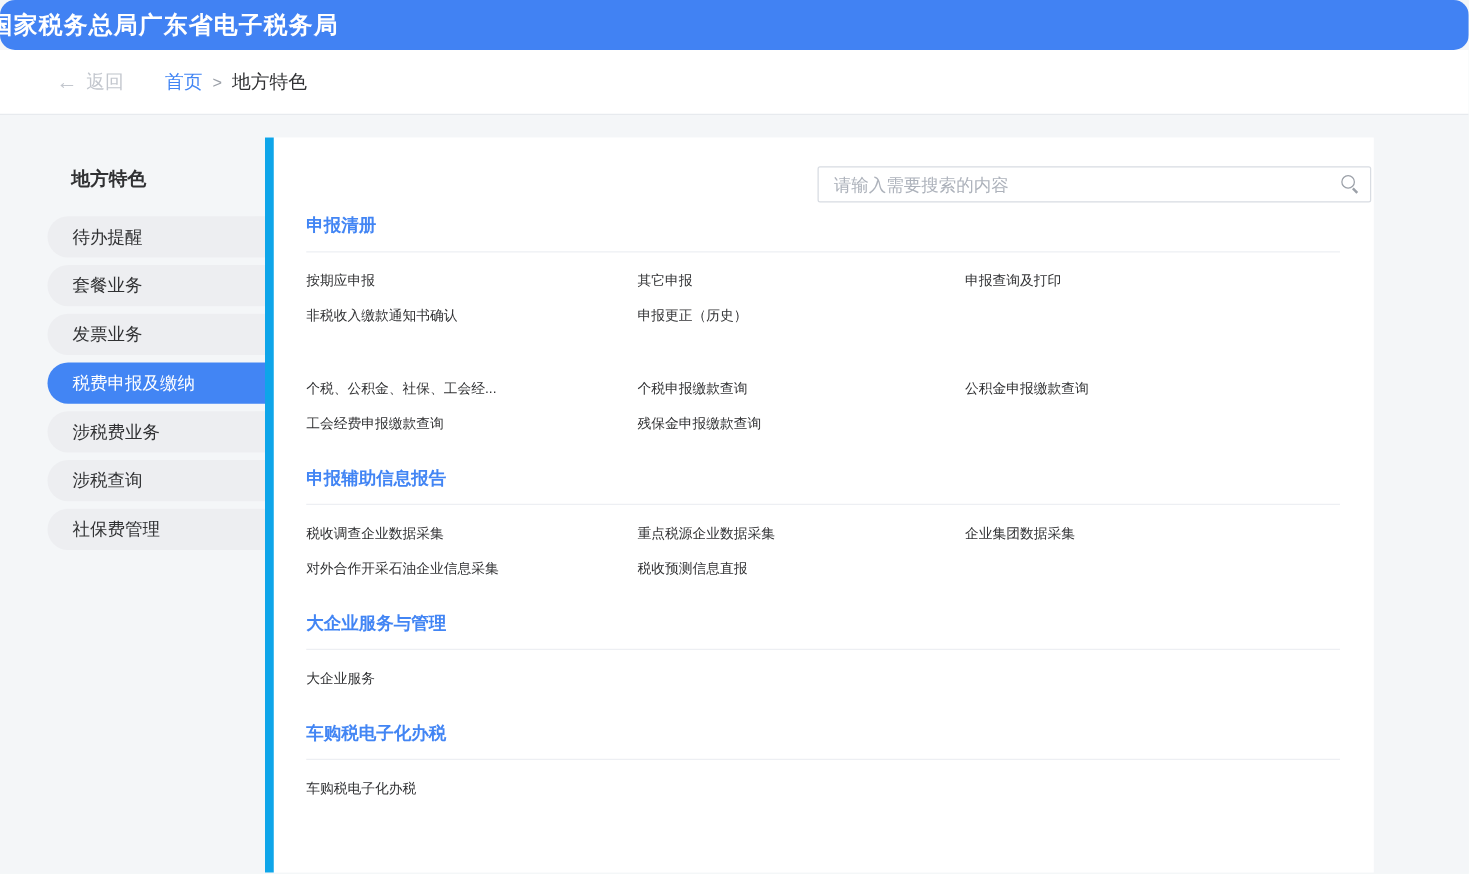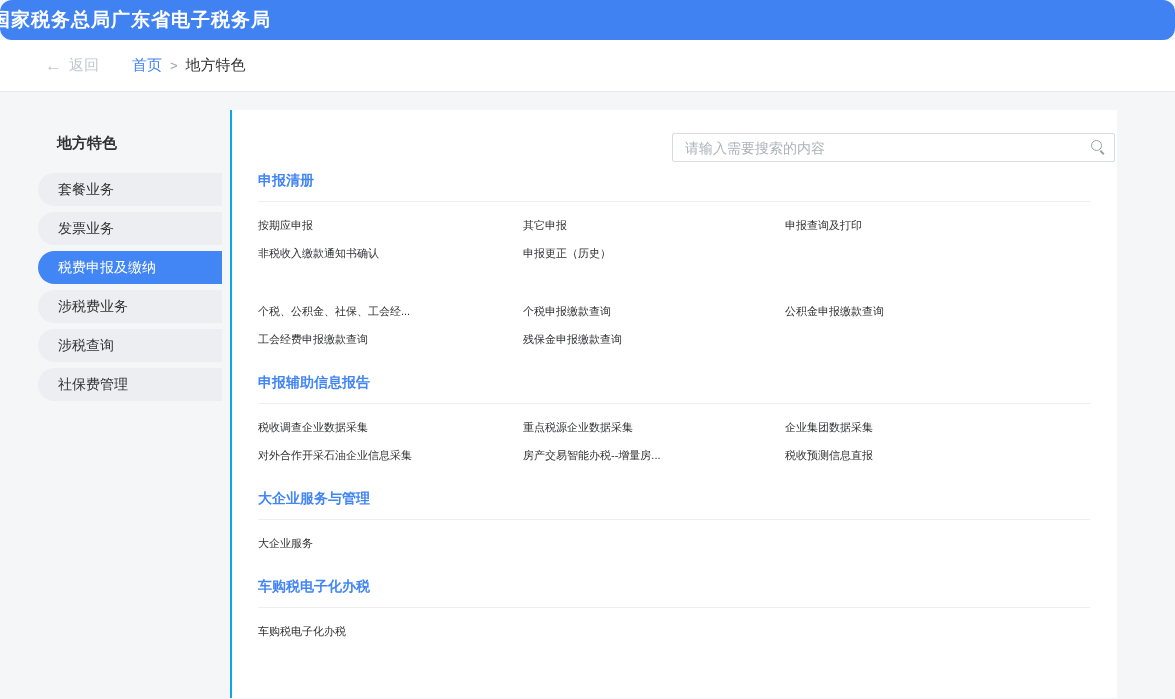--- a/index.html
+++ b/index.html
@@ -78,24 +78,24 @@
     color: #303133;
     cursor: pointer;
   }
   .side-item.selected {
     background: #4285F4;
     color: #FFFFFF;
   }
   
   .panel {
     position: absolute;
-    left: 230px; top: 18px;
+    left: 212px; top: 18px;
     width: 887px; height: 588px;
     background: #FFFFFF;
-    border-left: 2px solid #0ea5e9;
+    border-left: 7px solid #0ea5e9;
   }
   .search-row {
     padding: 23px 2px 0 26px;
     display: flex;
     justify-content: flex-end;
   }
   .search-box {
     position: relative;
     width: 443px; height: 29px;
     border: 1px solid #D8DCE2;
@@ -171,20 +171,21 @@
     <a class="crumb-home">首页</a>
     <span class="crumb-sep">&gt;</span>
     <span class="crumb-current">地方特色</span>
   </div>
 </nav>
 
 <div class="page">
 
   <aside class="sidebar">
     <div class="sidebar-title">地方特色</div>
+    <div class="side-item">待办提醒</div>
     <div class="side-item">套餐业务</div>
     <div class="side-item">发票业务</div>
     <div class="side-item selected">税费申报及缴纳</div>
     <div class="side-item">涉税费业务</div>
     <div class="side-item">涉税查询</div>
     <div class="side-item">社保费管理</div>
   </aside>
 
   <main class="panel">
 
@@ -218,21 +219,20 @@
         </div>
       </div>
 
       <div class="section">
         <div class="section-title">申报辅助信息报告</div>
         <div class="item-grid">
           <a class="svc-item">税收调查企业数据采集</a>
           <a class="svc-item">重点税源企业数据采集</a>
           <a class="svc-item">企业集团数据采集</a>
           <a class="svc-item">对外合作开采石油企业信息采集</a>
-          <a class="svc-item">房产交易智能办税--增量房...</a>
           <a class="svc-item">税收预测信息直报</a>
         </div>
       </div>
 
       <div class="section">
         <div class="section-title">大企业服务与管理</div>
         <div class="item-grid">
           <a class="svc-item">大企业服务</a>
         </div>
       </div>

